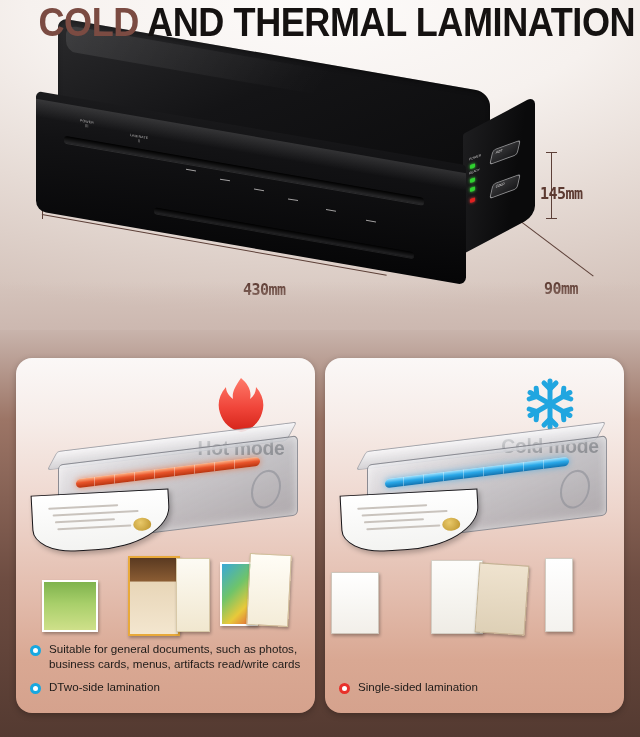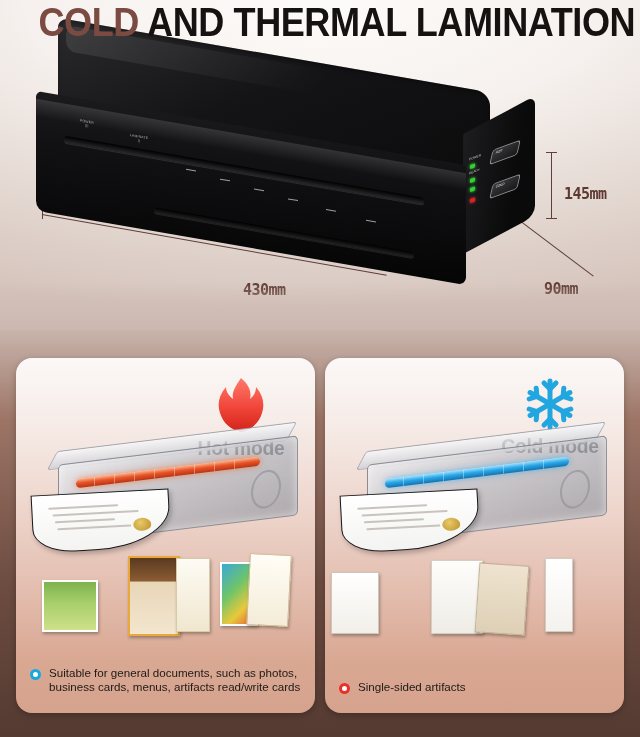--- a/index.html
+++ b/index.html
@@ -226,21 +226,21 @@
       </div>
     </div>
 
     <div class="dimline" style="left:42px;top:214px;width:350px;height:1px;transform:rotate(10deg);transform-origin:0 0;"></div>
     <div class="dimline" style="left:42px;top:210px;width:1px;height:9px;"></div>
     <div class="dimtext" style="left:243px;top:281px;">430mm</div>
 
     <div class="dimline" style="left:551px;top:152px;width:1px;height:67px;"></div>
     <div class="dimline" style="left:546px;top:152px;width:11px;height:1px;"></div>
     <div class="dimline" style="left:546px;top:218px;width:11px;height:1px;"></div>
-    <div class="dimtext" style="left:564px;top:185px;">145mm</div>
+    <div class="dimtext" style="left:540px;top:185px;">145mm</div>
 
     <div class="dimline" style="left:517px;top:218px;width:96px;height:1px;transform:rotate(37deg);transform-origin:0 0;"></div>
     <div class="dimtext" style="left:544px;top:280px;">90mm</div>
   </div>
 
   <div class="lower"></div>
 
   <div class="cards">
 
     <div class="card">
@@ -288,20 +288,24 @@
         <div class="doc" style="left:112px;top:2px;width:48px;height:76px;background:linear-gradient(to bottom,#5a3a21,#8a5c33 30%,#e8d6b8 32%,#f3e6cf 100%);border:2px solid #e8a93a;"></div>
         <div class="doc" style="left:160px;top:4px;width:32px;height:72px;background:linear-gradient(to bottom,#fdfbf4,#f1e7cf);border:1px solid #d8c9a8;"></div>
         <div class="doc" style="left:204px;top:8px;width:34px;height:60px;background:linear-gradient(135deg,#3aa8d8,#6fc46a 40%,#e8c93a 70%,#e0553a 100%);border:2px solid #ffffff;"></div>
         <div class="doc" style="left:232px;top:0px;width:40px;height:70px;background:linear-gradient(to bottom,#fffdf6,#f4ecd8);border:1px solid #cfc09a;transform:rotate(3deg);"></div>
       </div>
 
       <div class="bullets">
         <div class="bl">
           <span class="dot blue"></span>
           <span class="btxt">Suitable for general documents, such as photos, business cards, menus, artifacts read/write cards</span>
+        </div>
+        <div class="bl">
+          <span class="dot blue"></span>
+          <span class="btxt">DTwo-side lamination</span>
         </div>
       </div>
     </div>
 
     <div class="card">
       <div class="mode-head">
         <svg class="snow" width="56" height="56" viewBox="0 0 56 56">
           <g stroke="#21a6e0" stroke-width="5" stroke-linecap="round" fill="none">
             <path d="M28 5 V51"></path>
               <path d="M8.1 16.5 L47.9 39.5"></path>
@@ -351,19 +355,19 @@
       <div class="samples">
         <div class="doc" style="left:6px;top:18px;width:46px;height:60px;background:linear-gradient(to bottom,#ffffff,#f2efe9);border:1px solid #cfc6bb;"></div>
         <div class="doc" style="left:106px;top:6px;width:50px;height:72px;background:linear-gradient(to bottom,#fdfdfb,#efece5);border:1px solid #d4cec4;"></div>
         <div class="doc" style="left:152px;top:10px;width:48px;height:68px;background:linear-gradient(to bottom,#efe3cf,#ded0b6);border:1px solid #c3b393;transform:rotate(4deg);"></div>
         <div class="doc" style="left:220px;top:4px;width:26px;height:72px;background:linear-gradient(to bottom,#ffffff,#f4f2ee);border:1px solid #d2ccc2;"></div>
       </div>
 
       <div class="bullets">
         <div class="bl">
           <span class="dot red"></span>
-          <span class="btxt">Single-sided artifacts</span>
+          <span class="btxt">Single-sided lamination</span>
         </div>
       </div>
     </div>
 
   </div>
 </div>
 
 </body></html>

